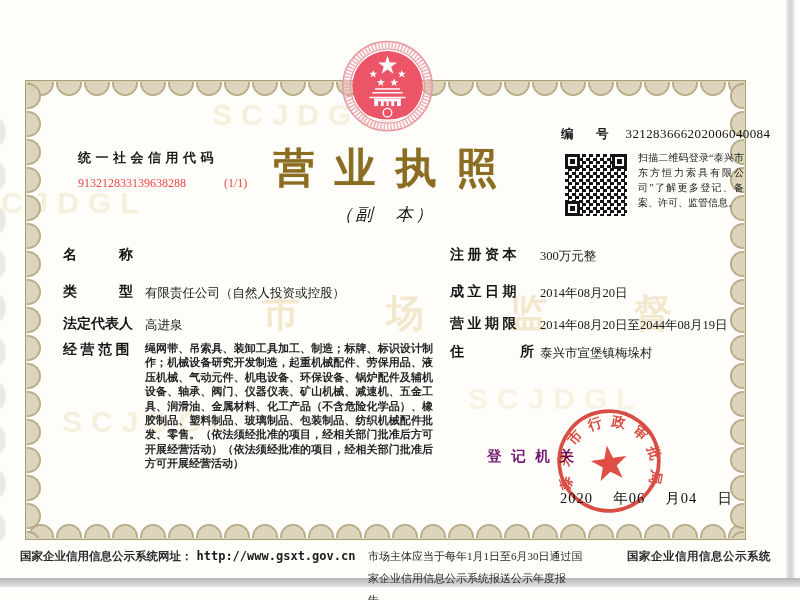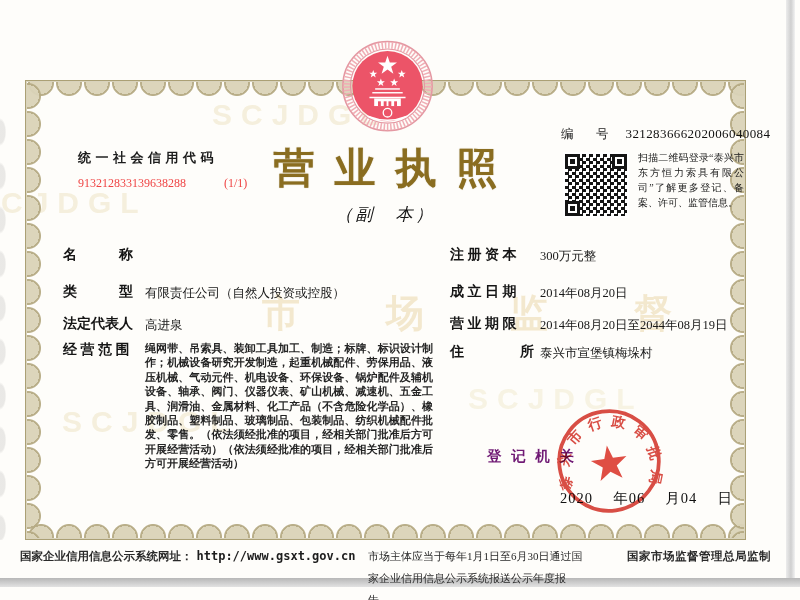--- a/index.html
+++ b/index.html
@@ -36,21 +36,21 @@
   .lace-left{top:1px;bottom:1px;left:1px;width:21px;background-repeat:repeat-y;background-size:21px 28px;
     background-image:radial-gradient(circle at 1px 14px,#dad3b8 0 11px,#b5aa83 11px 12.5px,rgba(181,170,131,0) 13.5px);}
   .lace-right{top:1px;bottom:1px;right:1px;width:21px;background-repeat:repeat-y;background-size:21px 28px;
     background-image:radial-gradient(circle at 20px 14px,#dad3b8 0 11px,#b5aa83 11px 12.5px,rgba(181,170,131,0) 13.5px);}
   
   .emblem{position:absolute;left:340px;top:36px;width:95px;height:104px;z-index:3;}
   
   .credit-label{position:absolute;left:78px;top:149px;z-index:4;font-size:13px;font-weight:bold;letter-spacing:4.5px;color:#1c1c1c;}
   .credit-value{position:absolute;left:78px;top:176px;z-index:4;display:flex;gap:38px;font-size:12px;color:#ef4444;}
   .serial{position:absolute;left:561px;top:126px;z-index:4;display:flex;gap:12px;align-items:baseline;}
-  .serial .s-lab{font-size:12.5px;font-weight:normal;letter-spacing:5px;color:#1c1c1c;}
+  .serial .s-lab{font-size:12.5px;font-weight:bold;letter-spacing:5px;color:#1c1c1c;}
   .serial .s-num{font-size:13px;color:#111;letter-spacing:.4px;}
   .title{position:absolute;left:25px;width:721px;top:141px;z-index:4;text-align:center;
     font-size:41px;font-weight:bold;color:#8a6d20;letter-spacing:20px;text-indent:20px;
     text-shadow:0 0 1px rgba(122,94,24,.55);}
   .subtitle{position:absolute;left:25px;width:721px;top:203px;z-index:4;text-align:center;
     font-size:17px;color:#141414;letter-spacing:3px;font-style:italic;}
   
   .qr{position:absolute;left:563px;top:152px;width:66px;height:66px;z-index:4;background:#fff;padding:2px;box-sizing:border-box;}
   .qr-bg{width:100%;height:100%;background-image:repeating-conic-gradient(#151515 0% 25%,#ffffff 25% 50%);background-size:7px 7px;}
   .qr .f{position:absolute;width:15px;height:15px;border:3px solid #151515;background:#fff;box-sizing:border-box;}
@@ -186,19 +186,19 @@
     </svg>
   </div>
 
   <div class="reg-date">2020　 年06 　月04 　日</div>
 
   <div class="footer-left">
     <span class="f-lab">国家企业信用信息公示系统网址：</span>
     <span class="f-url">http://www.gsxt.gov.cn</span>
   </div>
   <div class="footer-mid">市场主体应当于每年1月1日至6月30日通过国家企业信用信息公示系统报送公示年度报告。</div>
-  <div class="footer-right">国家市场监督管理总局监制</div>
+  <div class="footer-right">国家企业信用信息公示系统</div>
 
   <div class="edge-curl"></div>
   <div class="edge-right"></div>
   <div class="shadow-bar"></div>
 
 </div>
 
 </body></html>

